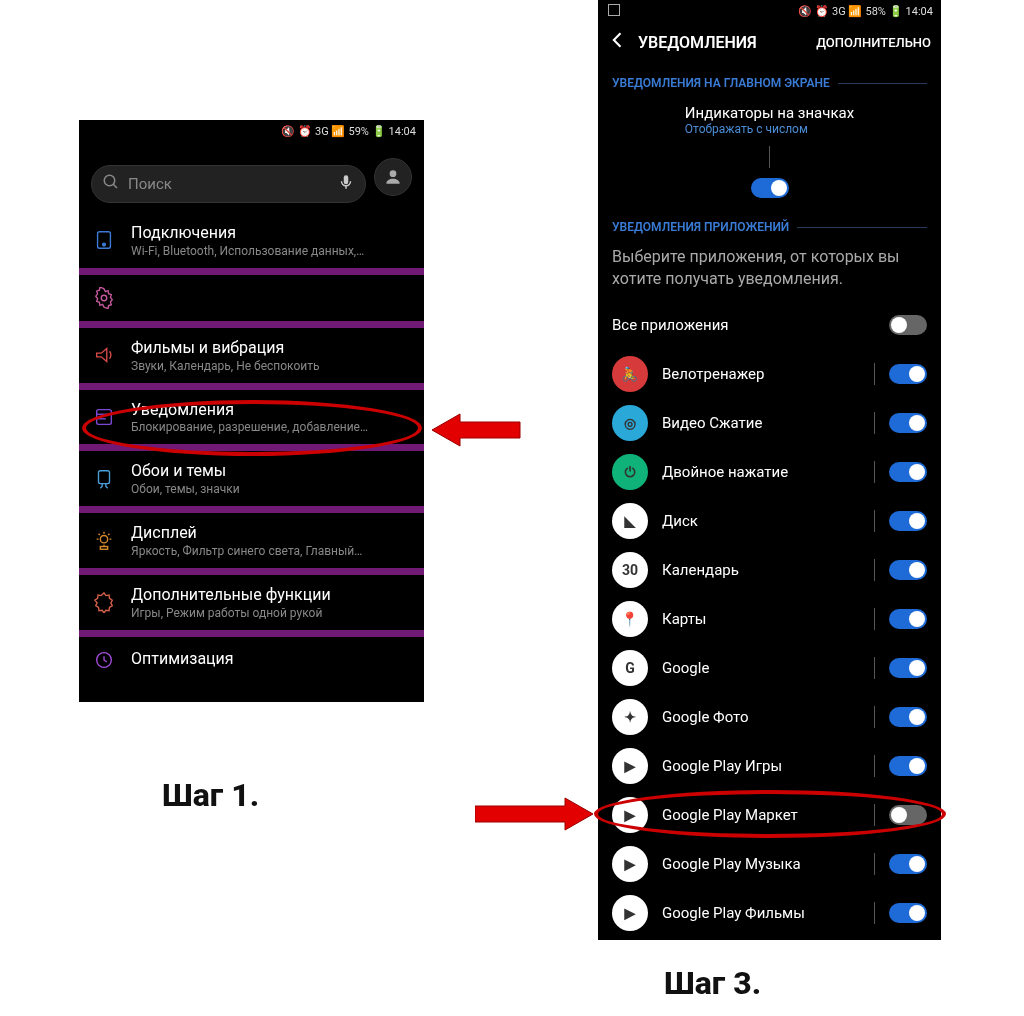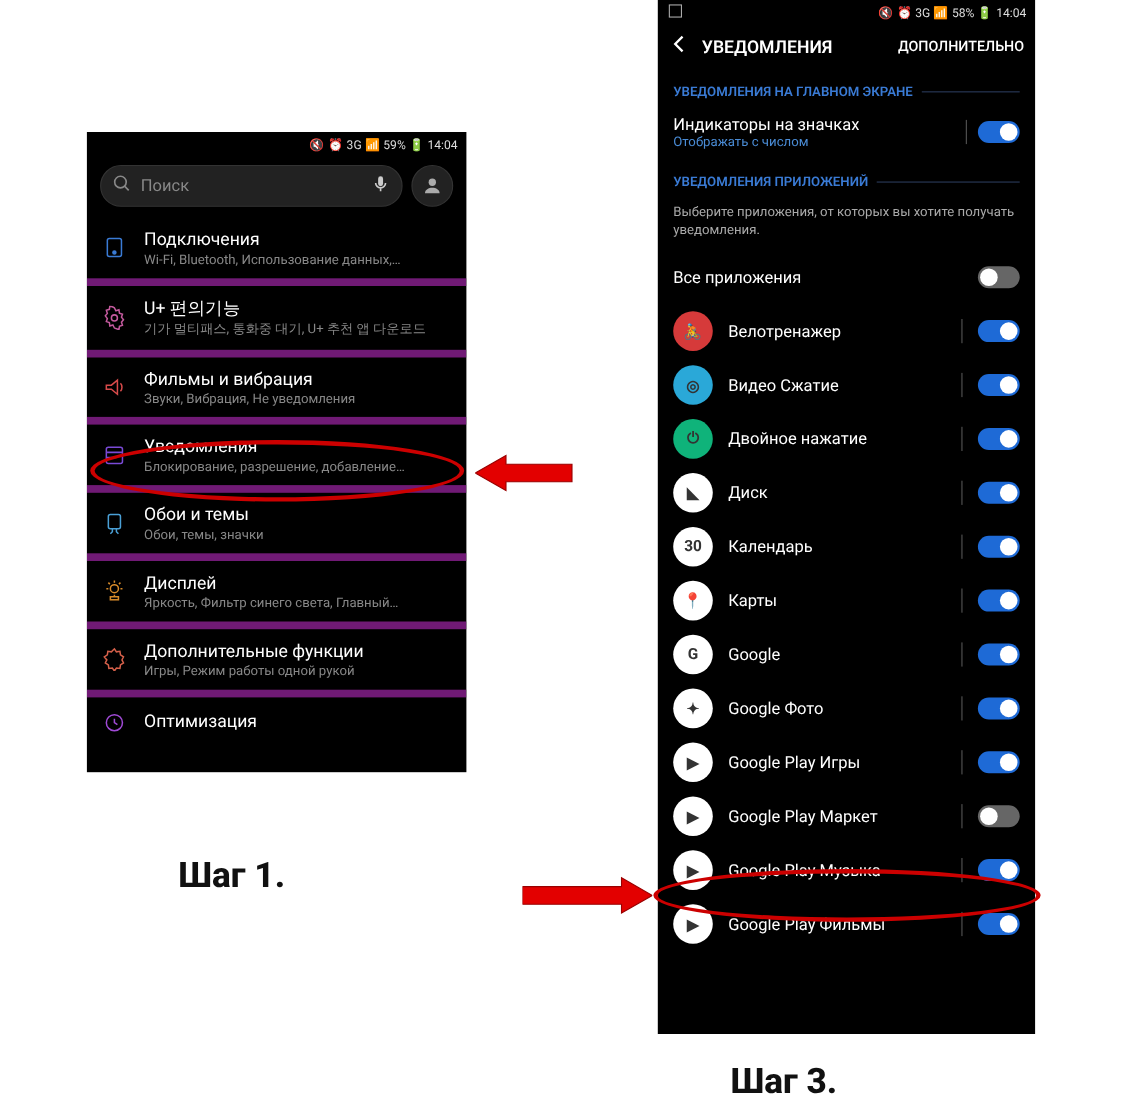--- a/index.html
+++ b/index.html
@@ -42,20 +42,21 @@
     background: #222;
     border: 1px solid #333;
     border-radius: 20px;
     height: 38px;
     display: flex;
     align-items: center;
     padding: 0 10px;
     gap: 8px;
     color: #888;
     font-size: 15px;
+    margin-top: 15px;
   }
   .avatar-btn {
     width: 38px; height: 38px;
     border-radius: 50%;
     border: 1px solid #333;
     background: #222;
     display: flex;
     align-items: center;
     justify-content: center;
     color: #999;
@@ -103,25 +104,26 @@
     flex: 1;
     height: 1px;
     background: #2a3a5a;
   }
 
   .pref-row {
     display: flex;
     align-items: center;
     padding: 8px 14px;
     gap: 10px;
+    flex-direction: column;
   }
   .pref-text { flex: 1; }
   .pref-title { font-size: 15px; color: #fff; }
   .pref-sub { font-size: 12px; color: #4a8cd6; }
-  .pref-desc { font-size: 12px; color: #aaa; padding: 6px 14px 10px; line-height: 1.4; }
+  .pref-desc { font-size: 16px; color: #aaa; padding: 6px 14px 10px; line-height: 1.4; }
 
   .app-row {
     display: flex;
     align-items: center;
     padding: 5px 14px;
     gap: 14px;
     min-height: 49px;
   }
   .app-icon {
     width: 36px; height: 36px;
@@ -240,35 +242,31 @@
           <div class="settings-sub">Wi-Fi, Bluetooth, Использование данных,…</div>
         </div>
       </div>
       <div class="settings-item">
         <div class="settings-icon">
           <svg width="22" height="22" viewBox="0 0 24 24" fill="none" stroke="#c45a9e" stroke-width="1.5">
             <circle cx="12" cy="12" r="3"></circle>
             <path d="M12 2l1.5 3 3-1 .5 3.3 3 1-1 3 2 2.5-2 2.5 1 3-3 1-.5 3.3-3-1L12 22l-1.5-3-3 1-.5-3.3-3-1 1-3L3 10l2-2.5-1-3 3-1 .5-3.3 3 1z"></path>
           </svg>
         </div>
-        <div class="settings-text">
-          <div class="settings-title">U+ 편의기능</div>
-          <div class="settings-sub">기가 멀티패스, 통화중 대기, U+ 추천 앱 다운로드</div>
-        </div>
       </div>
       <div class="settings-item">
         <div class="settings-icon">
           <svg width="22" height="22" viewBox="0 0 24 24" fill="none" stroke="#d64a4a" stroke-width="1.5">
             <path d="M4 10v4l5 0 6 5V5l-6 5z"></path>
             <path d="M18 8c2 2 2 6 0 8"></path>
           </svg>
         </div>
         <div class="settings-text">
           <div class="settings-title">Фильмы и вибрация</div>
-          <div class="settings-sub">Звуки, Вибрация, Не уведомления</div>
+          <div class="settings-sub">Звуки, Календарь, Не беспокоить</div>
         </div>
       </div>
       <div class="settings-item">
         <div class="settings-icon">
           <svg width="22" height="22" viewBox="0 0 24 24" fill="none" stroke="#7a4ad6" stroke-width="1.5">
             <rect x="4" y="4" width="16" height="16" rx="2"></rect>
             <line x1="4" y1="9" x2="20" y2="9"></line>
             <line x1="4" y1="14" x2="14" y2="14"></line>
           </svg>
         </div>

